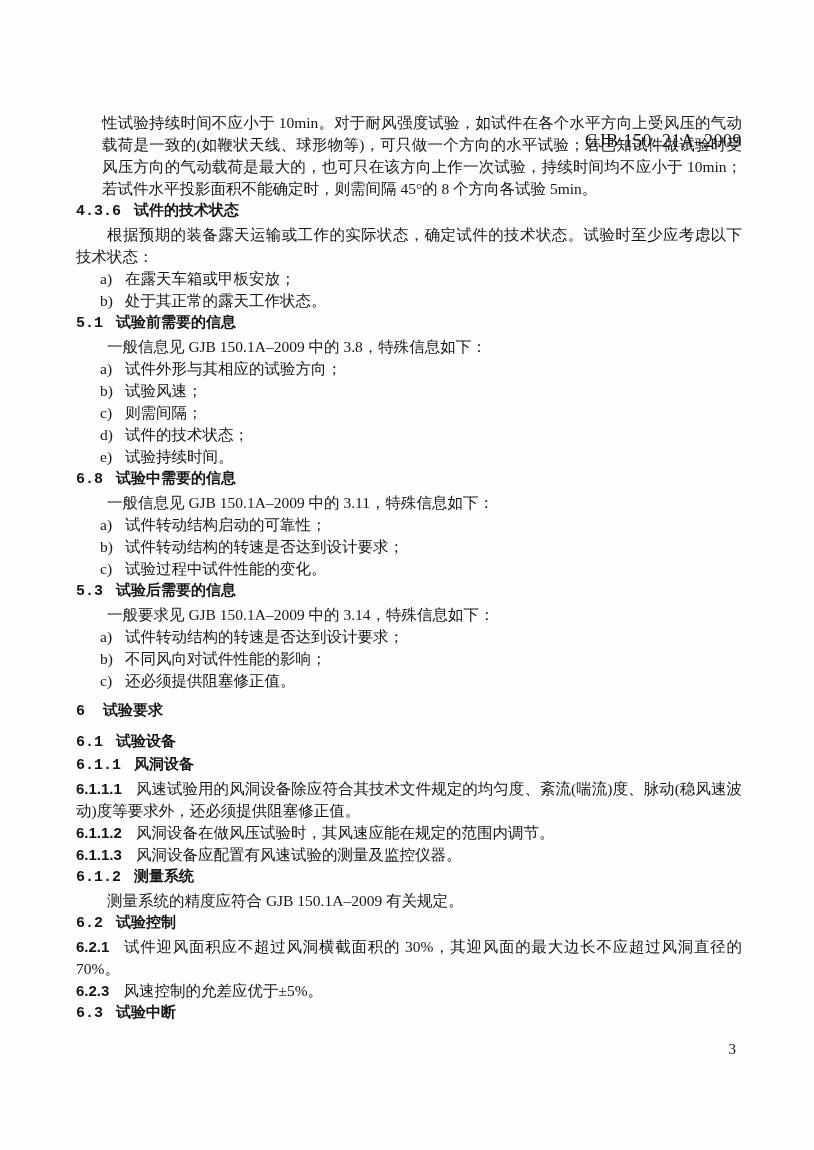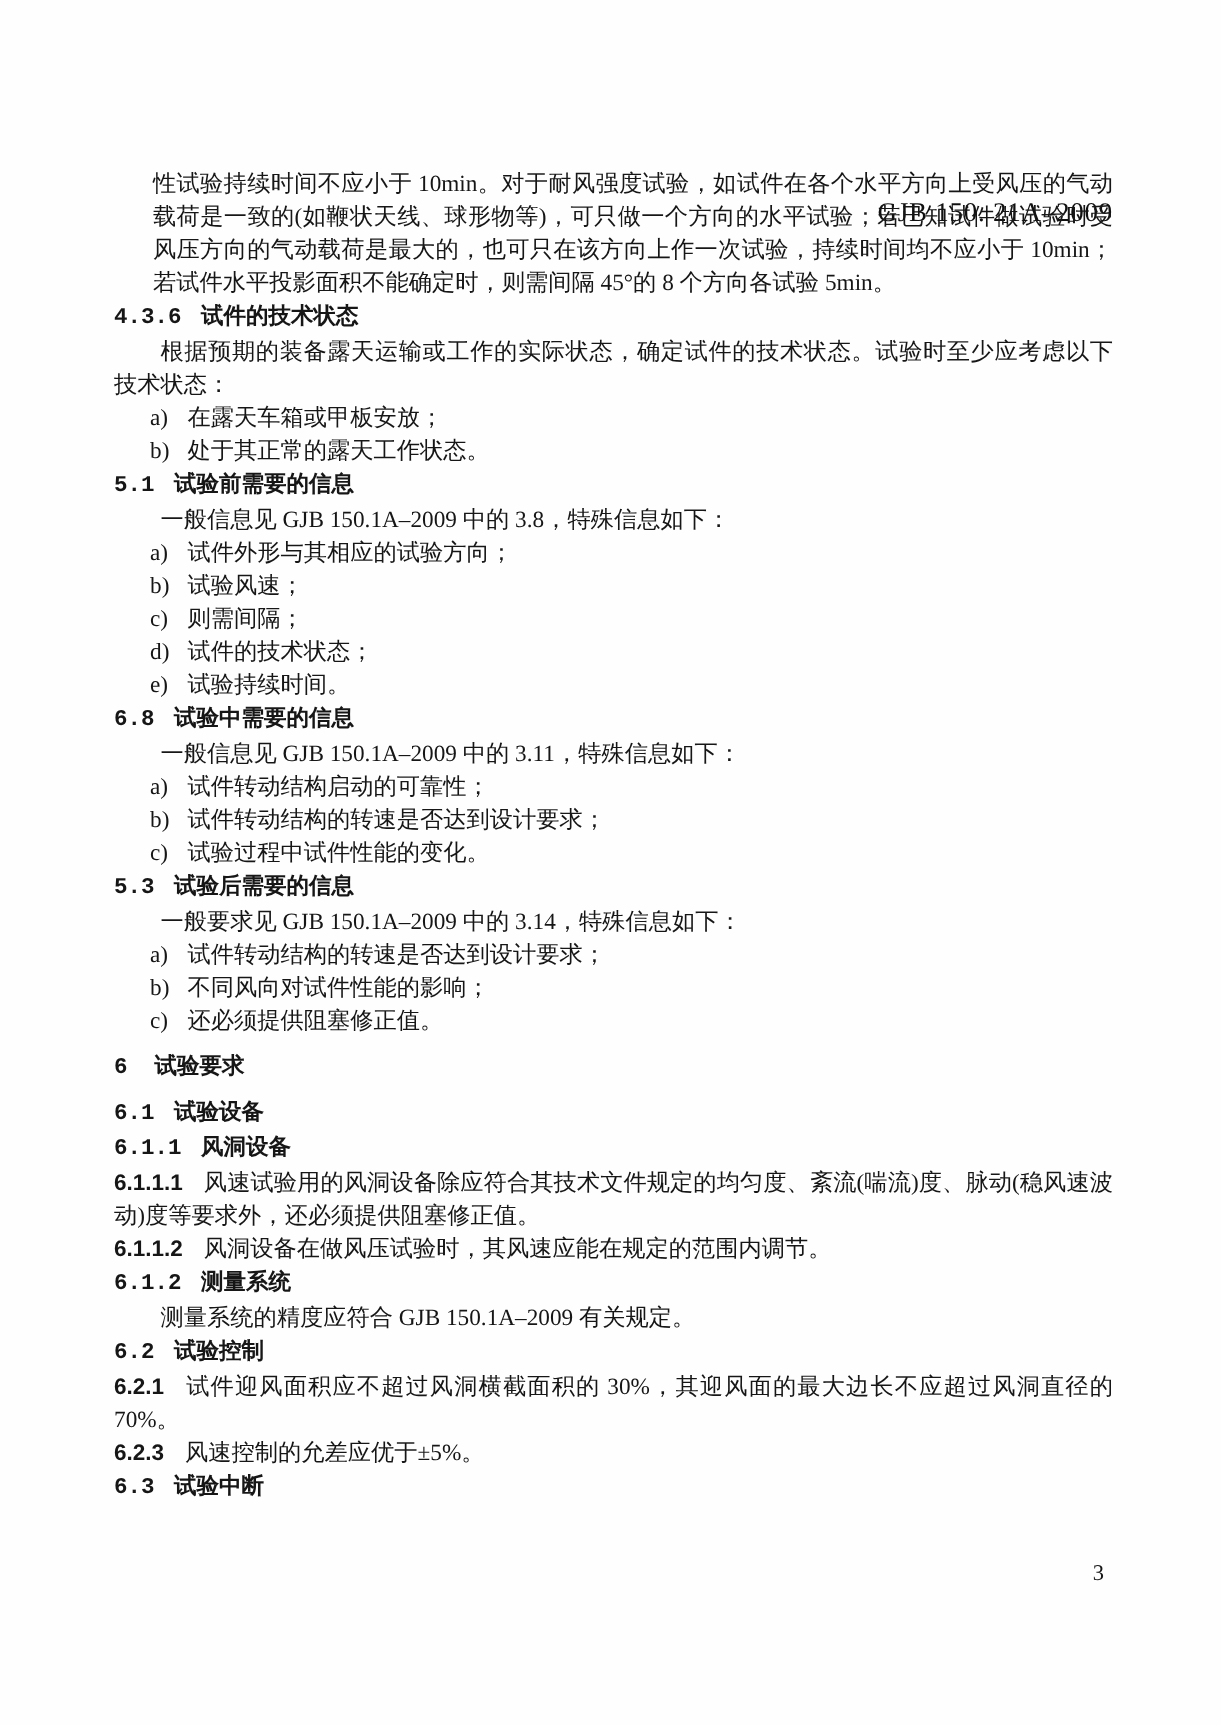--- a/index.html
+++ b/index.html
@@ -105,20 +105,21 @@
     <div class="li"><span class="marker">b)</span><span>不同风向对试件性能的影响；</span></div>
     <div class="li"><span class="marker">c)</span><span>还必须提供阻塞修正值。</span></div>
 
     <div class="h1"><span class="num">6</span><span>试验要求</span></div>
 
     <div class="h2"><span class="num">6.1</span><span>试验设备</span></div>
     <div class="h2"><span class="num">6.1.1</span><span>风洞设备</span></div>
 
     <div class="pn"><span class="num">6.1.1.1</span><span>风速试验用的风洞设备除应符合其技术文件规定的均匀度、紊流(喘流)度、脉动(稳风速波动)度等要求外，还必须提供阻塞修正值。</span></div>
     <div class="pn"><span class="num">6.1.1.2</span><span>风洞设备在做风压试验时，其风速应能在规定的范围内调节。</span></div>
+    <div class="pn"><span class="num">6.1.1.3</span><span>风洞设备应配置有风速试验的测量及监控仪器。</span></div>
 
     <div class="h2"><span class="num">6.1.2</span><span>测量系统</span></div>
     <div class="pi">测量系统的精度应符合 GJB 150.1A–2009 有关规定。</div>
 
     <div class="h2"><span class="num">6.2</span><span>试验控制</span></div>
     <div class="pn"><span class="num">6.2.1</span><span>试件迎风面积应不超过风洞横截面积的 30%，其迎风面的最大边长不应超过风洞直径的 70%。</span></div>
     <div class="pn"><span class="num">6.2.3</span><span>风速控制的允差应优于±5%。</span></div>
 
     <div class="h2"><span class="num">6.3</span><span>试验中断</span></div>
 

